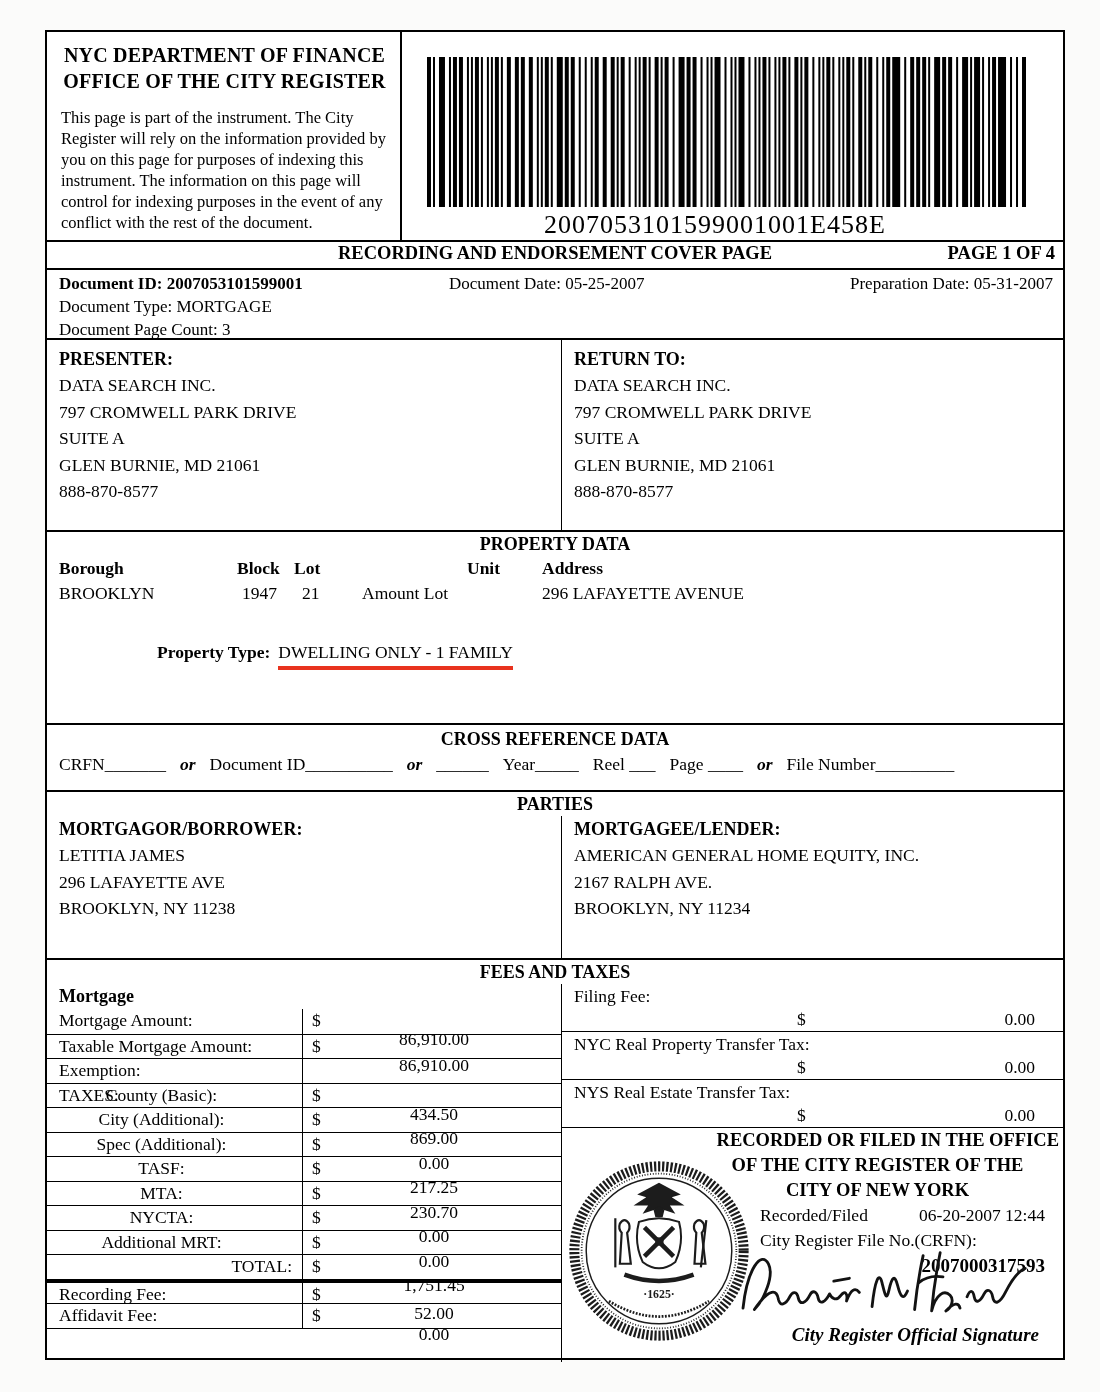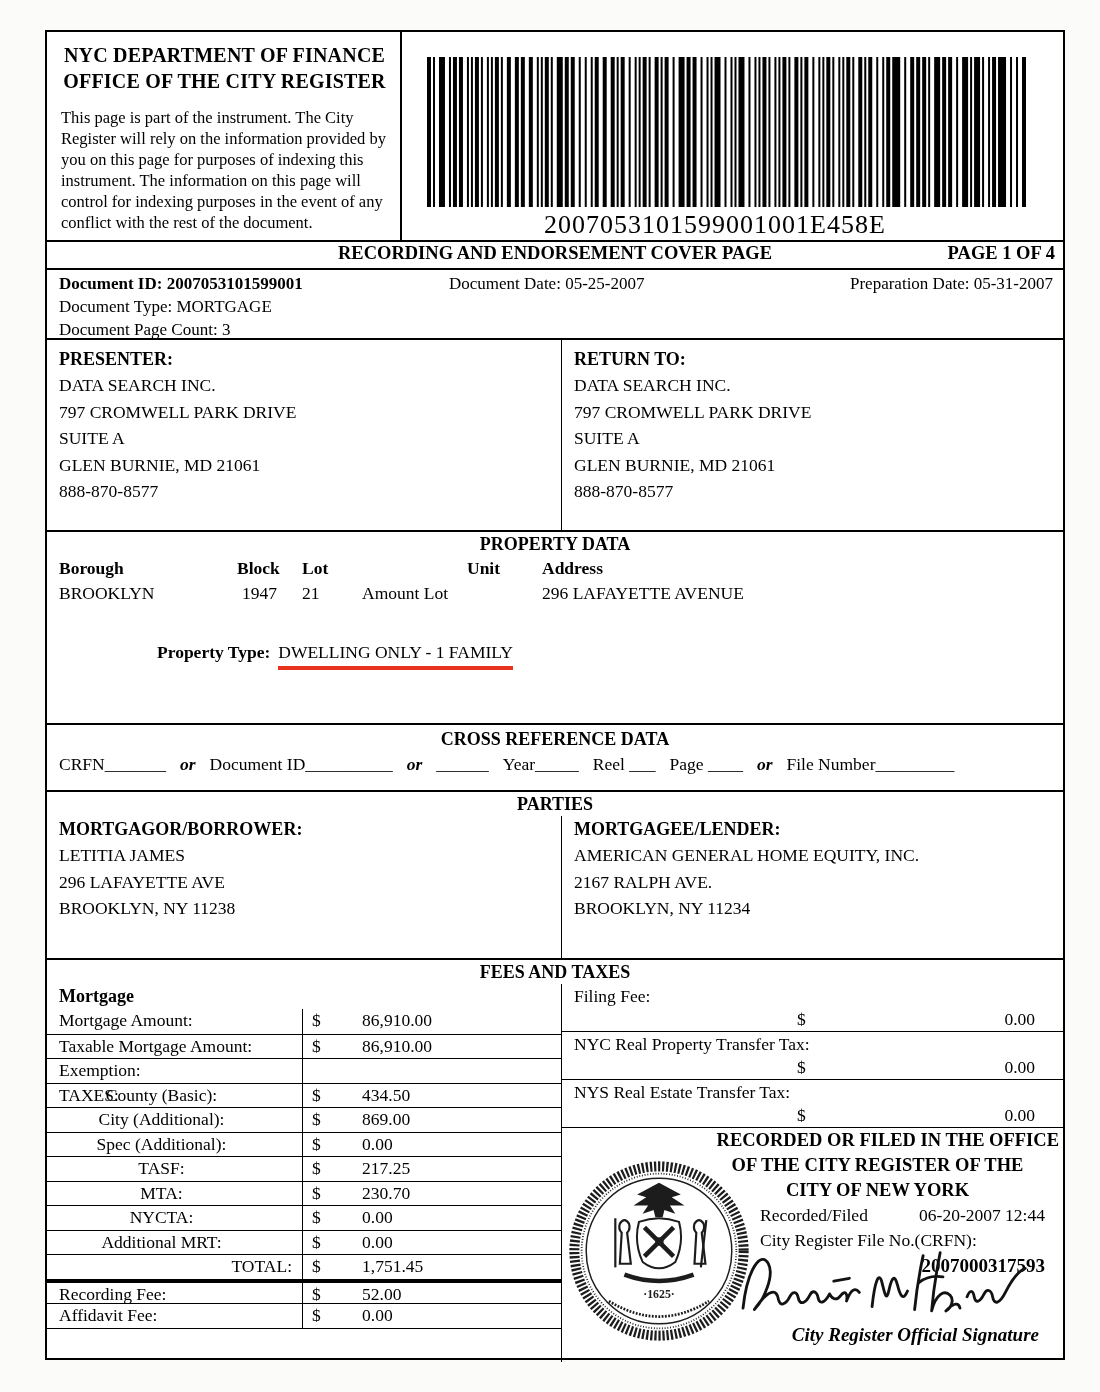--- a/index.html
+++ b/index.html
@@ -35,21 +35,21 @@
   .col-l{width:515px;border-right:1.5px solid #000;box-sizing:border-box;padding:6px 10px 0 12px;}
   .col-r{flex:1;padding:6px 10px 0 12px;}
   .blockhead{font-weight:bold;font-size:18px;line-height:26px;}
   .pline{font-size:17.5px;line-height:26.5px;}
 
   
   .prop{height:193px;border-bottom:2px solid #000;box-sizing:border-box;position:relative;font-size:17.5px;}
   .sechead{text-align:center;font-weight:bold;font-size:18px;line-height:24px;}
   .prop .hrow span,.prop .vrow span{position:absolute;white-space:nowrap;}
   .hrow{font-weight:bold;}
-  .hrow .c1{left:12px;} .hrow .c2{left:190px;} .hrow .c3{left:255px;} .hrow .c4{left:420px;} .hrow .c5{left:495px;}
+  .hrow .c1{left:12px;} .hrow .c2{left:190px;} .hrow .c3{left:247px;} .hrow .c4{left:420px;} .hrow .c5{left:495px;}
   .hrow span{top:26px;}
   .vrow span{top:51px;}
   .vrow .c1{left:12px;} .vrow .c2{left:195px;} .vrow .c3{left:255px;} .vrow .c3b{left:315px;} .vrow .c5{left:495px;}
   .ptype{position:absolute;top:76px;left:110px;}
   .ptype .lbl{font-weight:bold;}
   .ptype .val{margin-left:8px;display:inline-block;border-bottom:4px solid #e8321e;padding-bottom:3px;margin-top:34px;}
 
   
   .xref{height:67px;border-bottom:2px solid #000;box-sizing:border-box;padding-top:2px;}
   .xline{padding-left:12px;font-size:17.5px;margin-top:3px;white-space:nowrap;}
@@ -68,21 +68,21 @@
   .fees .col-r{padding:0;position:relative;}
   .mort-head{font-weight:bold;font-size:18px;line-height:25px;padding-left:12px;}
   .frow{display:flex;height:24.5px;line-height:23px;font-size:17.5px;border-top:1px solid #000;box-sizing:border-box;}
   .frow.first{border-top:none;}
   .fl{width:255px;box-sizing:border-box;position:relative;}
   .fl.al{padding-left:12px;}
   .fl.ac{text-align:center;padding-right:26px;}
   .fl.ar{text-align:right;padding-right:10px;}
   .fl .pfx{position:absolute;left:12px;}
   .fd{width:60px;border-left:1px solid #000;box-sizing:border-box;padding-left:9px;}
-  .fa{flex:1;text-align:left;padding-right:55px;}
+  .fa{flex:1;text-align:center;padding-right:55px;margin-top:19px;}
   .thick{border-top:4px solid #000 !important;}
   .fend{border-top:1px solid #000;height:0;}
   
   .rfee-label{font-size:17.5px;line-height:24px;padding-left:12px;}
   .rfee-amt{display:flex;font-size:17.5px;line-height:23px;border-bottom:1px solid #000;}
   .rfee-amt .d{margin-left:235px;}
   .rfee-amt .a{flex:1;text-align:right;padding-right:28px;}
 
   
   .recbox{position:relative;height:232px;}

